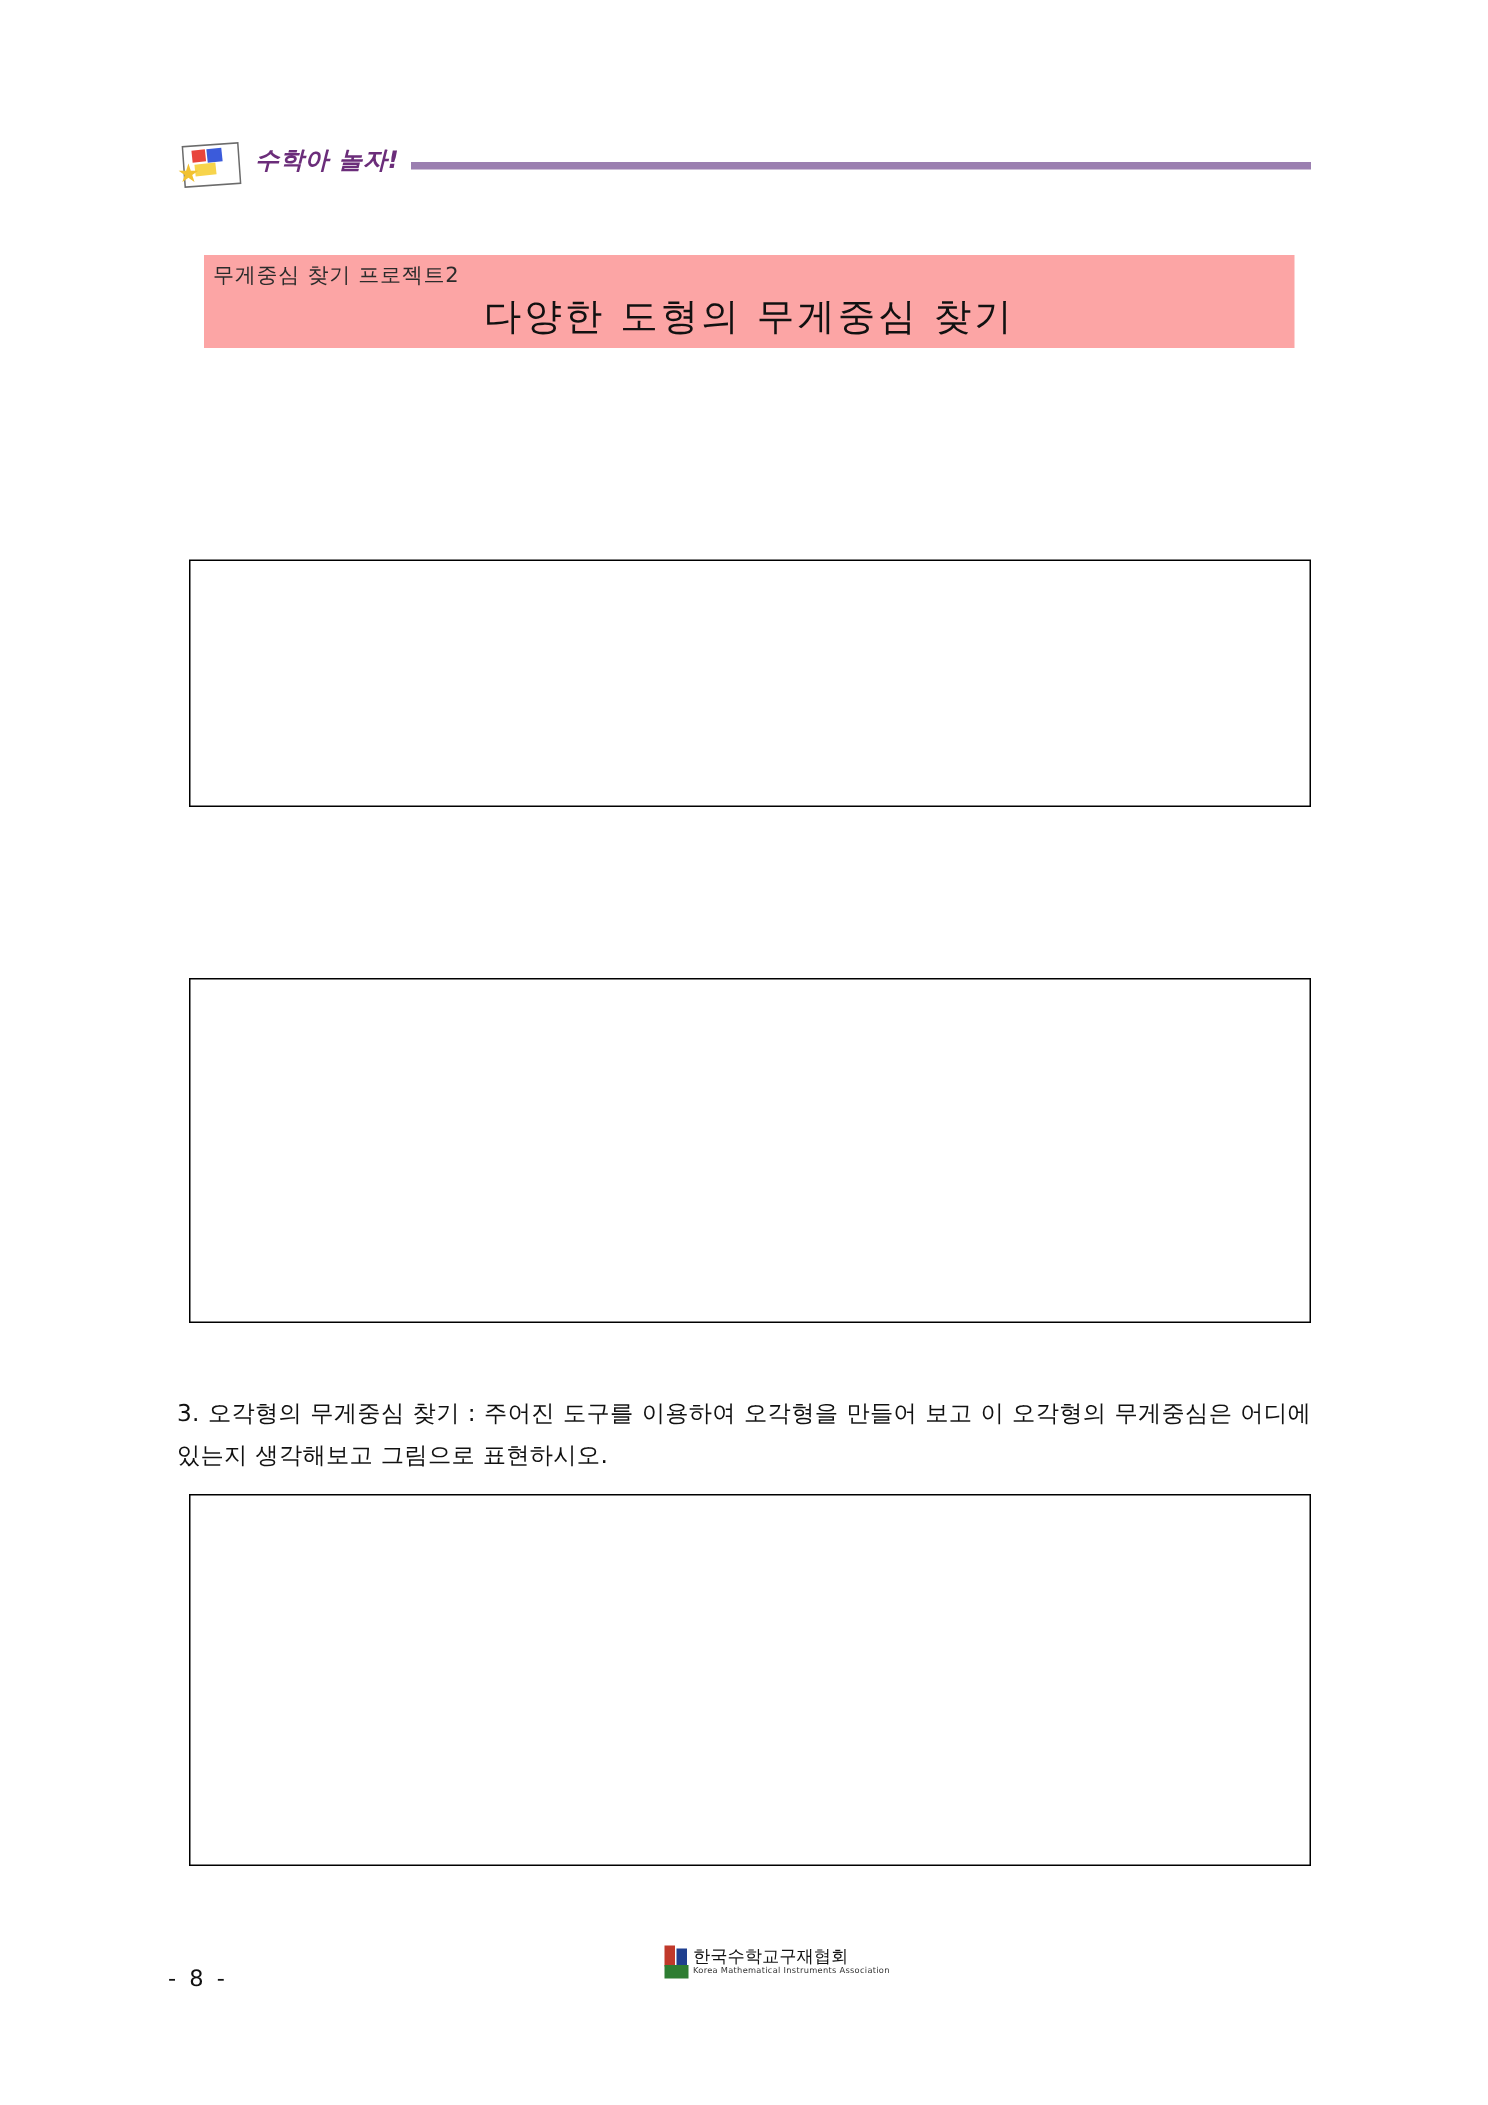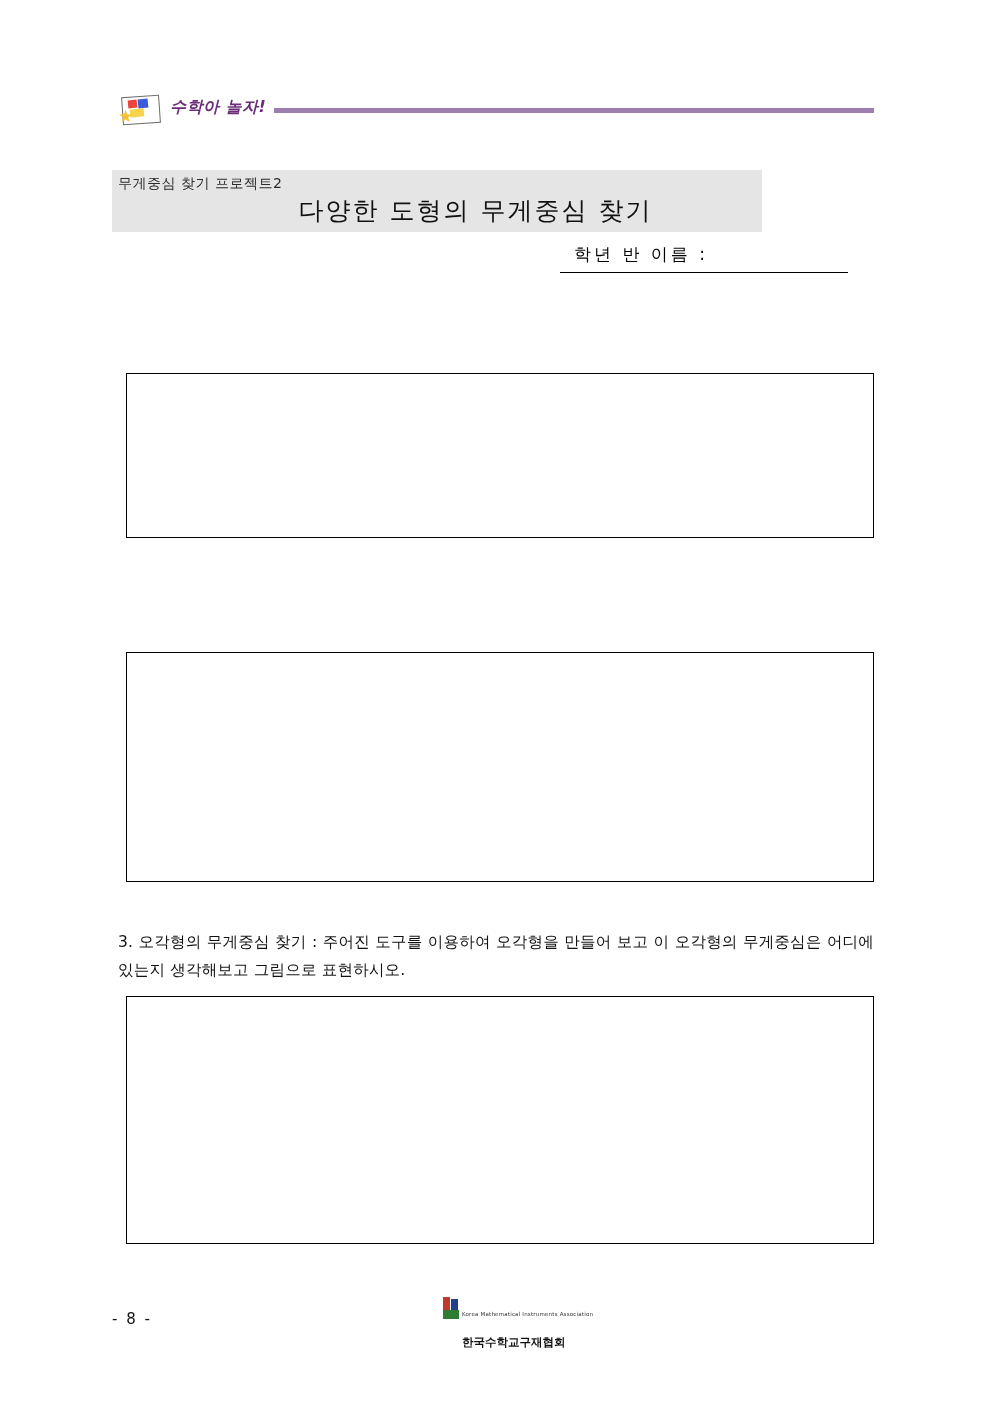--- a/index.html
+++ b/index.html
@@ -77,25 +77,25 @@
     left: 156px;
     top: 20px;
     width: 600px;
     height: 5px;
     background: #9b7fb0;
   }
 
   
   .title-band {
     position: absolute;
-    left: 112px;
+    left: 136px;
     top: 170px;
-    width: 650px;
+    width: 727px;
     height: 62px;
-    background: #e5e5e5;
+    background: #fca5a5;
   }
   .project-tag {
     position: absolute;
     left: 6px;
     top: 5px;
     font-size: 14px;
     color: #2b2b2b;
     letter-spacing: 0.5px;
     white-space: nowrap;
   }
@@ -185,24 +185,23 @@
     position: absolute; left: 0; top: 13px; width: 16px; height: 9px; background: #2e7d32;
   }
   .footer-logo .mark .m-blue {
     position: absolute; left: 8px; top: 2px; width: 7px; height: 12px; background: #1f3f8f;
   }
   .footer-logo .f-name {
     position: absolute;
     left: 19px;
     top: 0px;
     font-size: 11.5px;
-    font-weight: bold;
-    color: #111111;
-    white-space: nowrap;
-    margin-top: 38px;
+    font-weight: normal;
+    color: #111111;
+    white-space: nowrap;
   }
   .footer-logo .f-sub {
     position: absolute;
     left: 19px;
     top: 14px;
     font-size: 5.5px;
     color: #333333;
     white-space: nowrap;
     letter-spacing: 0.2px;
   }
@@ -222,23 +221,20 @@
     </div>
     <div class="logo-text">수학아 놀자!</div>
     <div class="header-rule"></div>
   </div>
 
   <div class="title-band">
     <div class="project-tag">무게중심 찾기 프로젝트2</div>
     <div class="main-title">다양한 도형의 무게중심 찾기</div>
   </div>
 
-  <div class="name-line">
-    <div class="lbl">학년  반  이름 :</div>
-  </div>
 
   <div class="answer-box" id="q1-box"></div>
 
   <div class="answer-box" id="q2-box"></div>
 
   <div class="q-text" id="q3-text">3. 오각형의 무게중심 찾기 : 주어진 도구를 이용하여 오각형을 만들어 보고 이 오각형의 무게중심은 어디에 있는지 생각해보고 그림으로 표현하시오.</div>
   <div class="answer-box" id="q3-box"></div>
 
   <div class="page-number">- 8 -</div>
   <div class="footer-logo">

